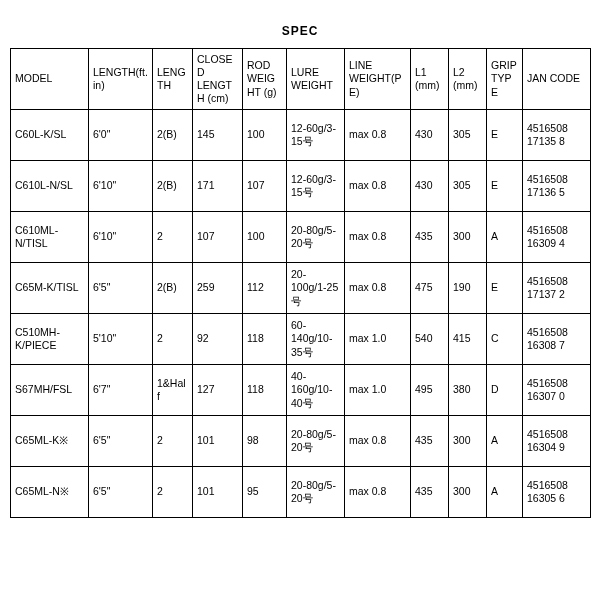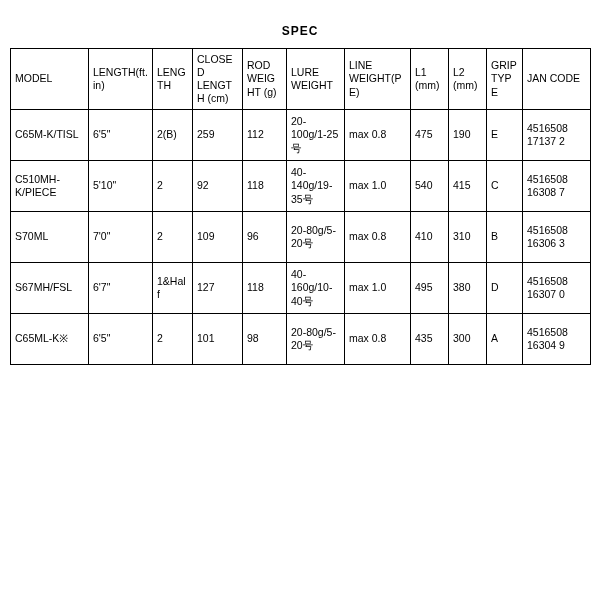--- a/index.html
+++ b/index.html
@@ -98,57 +98,83 @@
           <td>LURE WEIGHT</td>
           <td>LINE WEIGHT(PE)</td>
           <td>L1 (mm)</td>
           <td>L2 (mm)</td>
           <td>GRIP TYPE</td>
           <td>JAN CODE</td>
         </tr>
       </thead>
       <tbody>
         <tr>
+          <td>C60L-K/SL</td>
+          <td>6'0"</td>
+          <td>2(B)</td>
+          <td>145</td>
+          <td>100</td>
+          <td>12-60g/3-15号</td>
+          <td>max 0.8</td>
+          <td>430</td>
+          <td>305</td>
+          <td>E</td>
+          <td>4516508 17135 8</td>
+        </tr>
+        <tr>
+          <td>C610L-N/SL</td>
+          <td>6'10"</td>
+          <td>2(B)</td>
+          <td>171</td>
+          <td>107</td>
+          <td>12-60g/3-15号</td>
+          <td>max 0.8</td>
+          <td>430</td>
+          <td>305</td>
+          <td>E</td>
+          <td>4516508 17136 5</td>
+        </tr>
+        <tr>
+          <td>C610ML-N/TISL</td>
+          <td>6'10"</td>
+          <td>2</td>
+          <td>107</td>
+          <td>100</td>
+          <td>20-80g/5-20号</td>
+          <td>max 0.8</td>
+          <td>435</td>
+          <td>300</td>
+          <td>A</td>
+          <td>4516508 16309 4</td>
+        </tr>
+        <tr>
           <td>C65M-K/TISL</td>
           <td>6'5"</td>
           <td>2(B)</td>
           <td>259</td>
           <td>112</td>
           <td>20-100g/1-25号</td>
           <td>max 0.8</td>
           <td>475</td>
           <td>190</td>
           <td>E</td>
           <td>4516508 17137 2</td>
         </tr>
         <tr>
           <td>C510MH-K/PIECE</td>
           <td>5'10"</td>
           <td>2</td>
           <td>92</td>
           <td>118</td>
-          <td>40-140g/19-35号</td>
+          <td>60-140g/10-35号</td>
           <td>max 1.0</td>
           <td>540</td>
           <td>415</td>
           <td>C</td>
           <td>4516508 16308 7</td>
-        </tr>
-        <tr>
-          <td>S70ML</td>
-          <td>7'0"</td>
-          <td>2</td>
-          <td>109</td>
-          <td>96</td>
-          <td>20-80g/5-20号</td>
-          <td>max 0.8</td>
-          <td>410</td>
-          <td>310</td>
-          <td>B</td>
-          <td>4516508 16306 3</td>
         </tr>
         <tr>
           <td>S67MH/FSL</td>
           <td>6'7"</td>
           <td>1&amp;Half</td>
           <td>127</td>
           <td>118</td>
           <td>40-160g/10-40号</td>
           <td>max 1.0</td>
           <td>495</td>
@@ -162,16 +188,29 @@
           <td>2</td>
           <td>101</td>
           <td>98</td>
           <td>20-80g/5-20号</td>
           <td>max 0.8</td>
           <td>435</td>
           <td>300</td>
           <td>A</td>
           <td>4516508 16304 9</td>
         </tr>
+        <tr>
+          <td>C65ML-N※</td>
+          <td>6'5"</td>
+          <td>2</td>
+          <td>101</td>
+          <td>95</td>
+          <td>20-80g/5-20号</td>
+          <td>max 0.8</td>
+          <td>435</td>
+          <td>300</td>
+          <td>A</td>
+          <td>4516508 16305 6</td>
+        </tr>
       </tbody>
     </table>
   </div>
 </div>
 
 </body></html>

